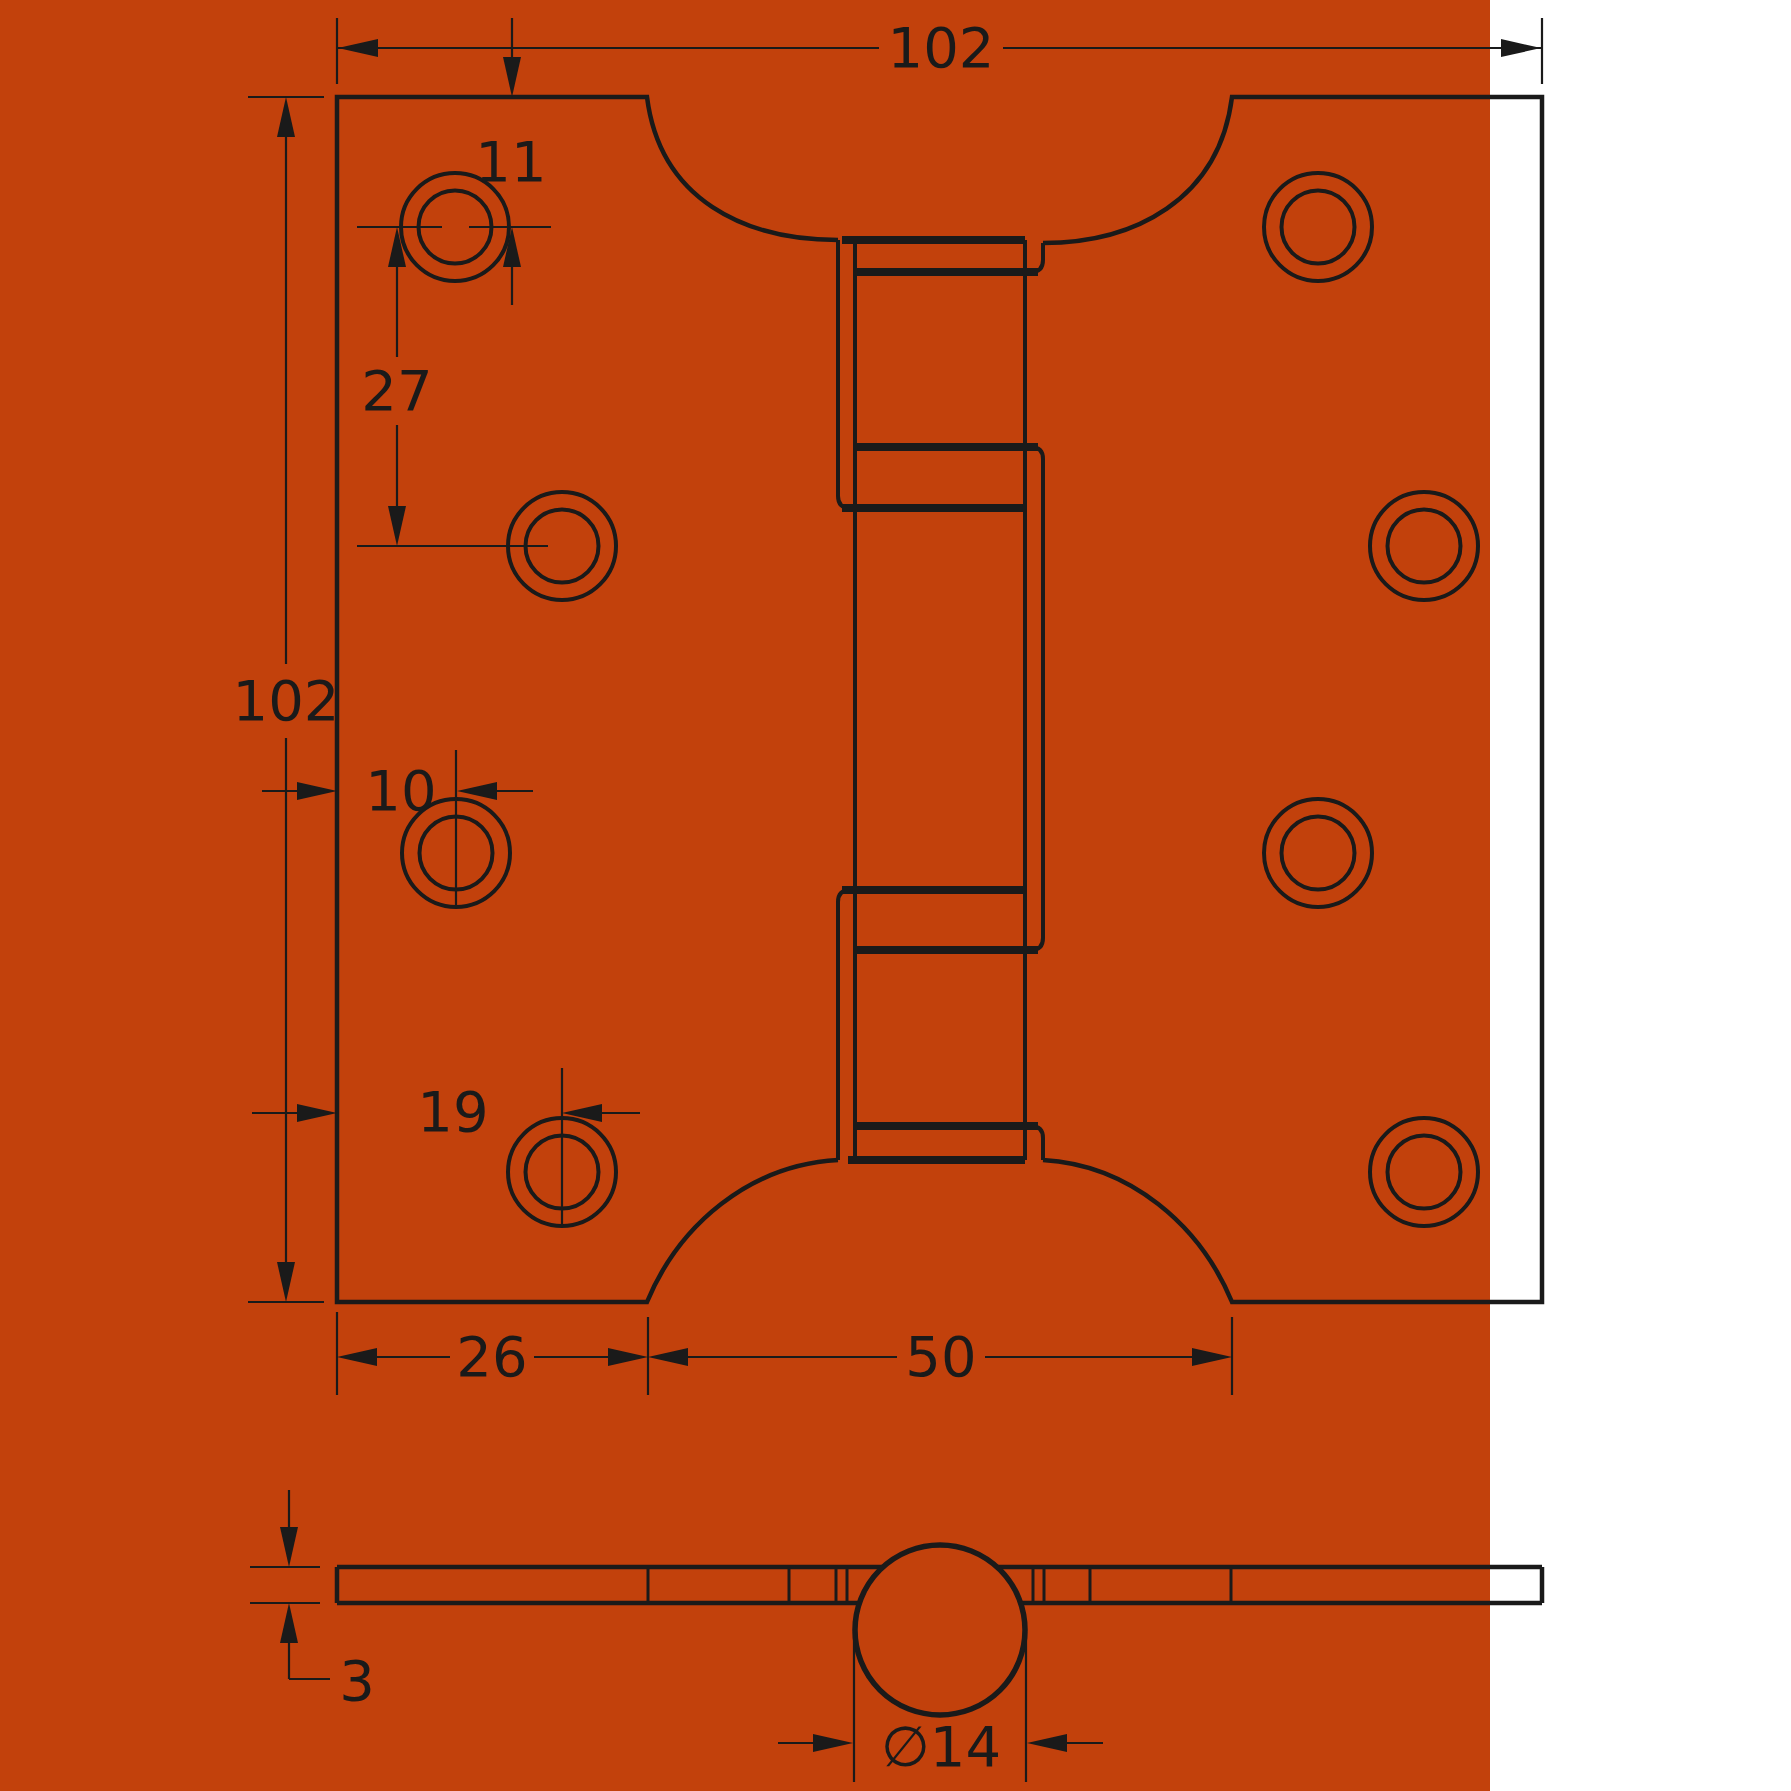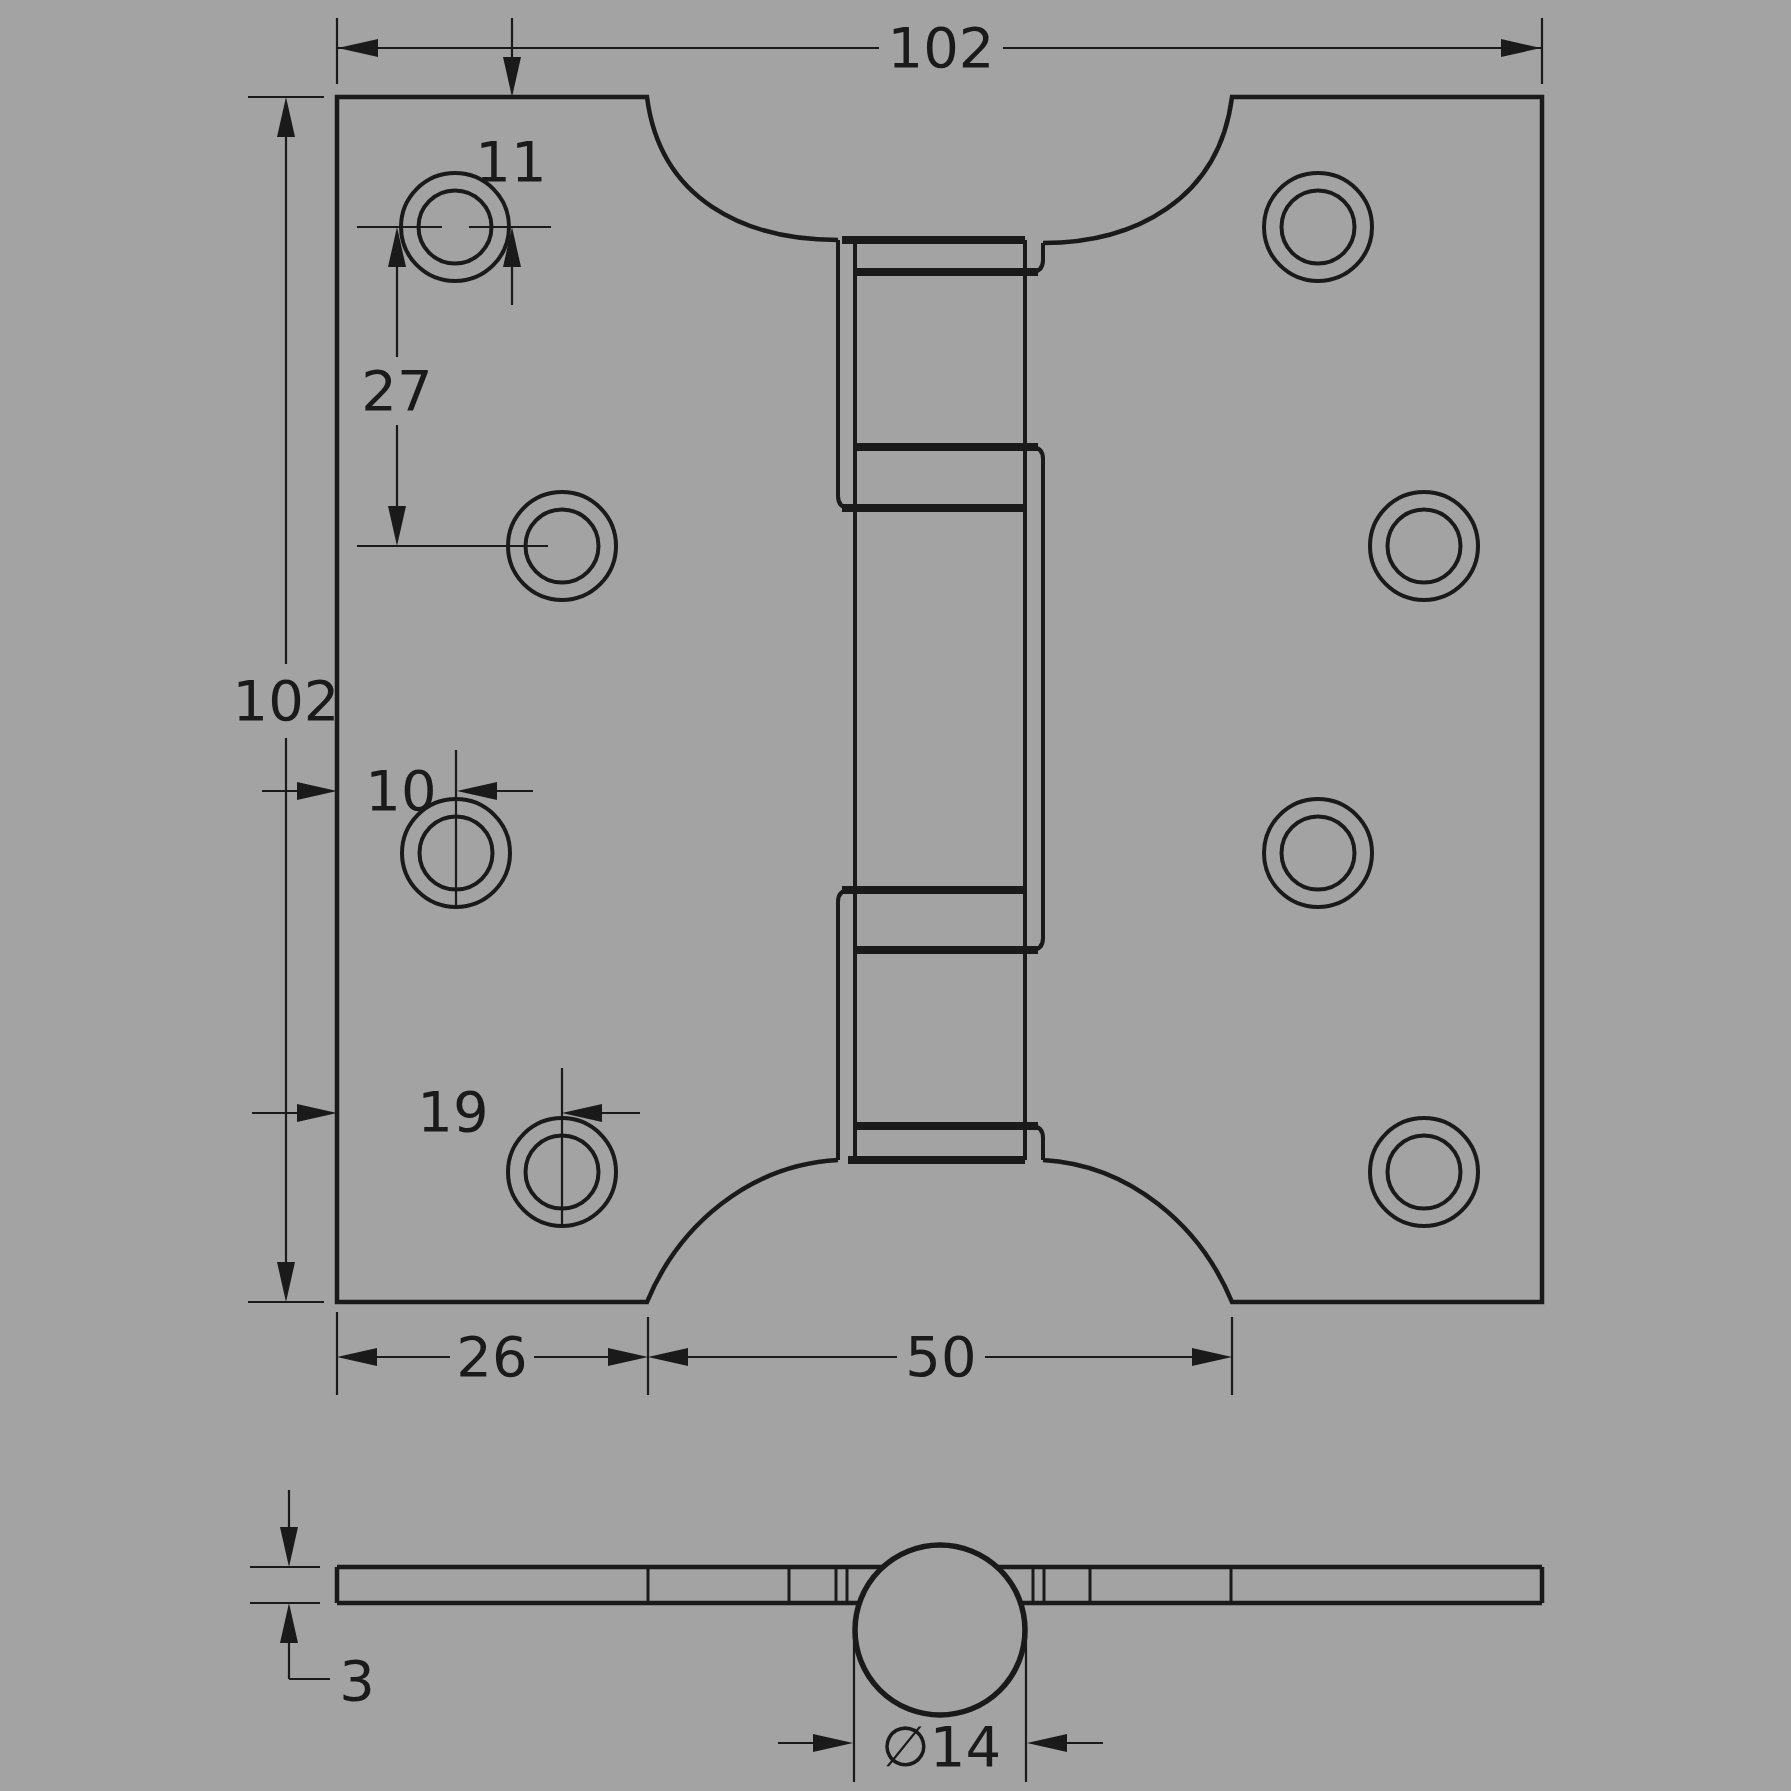--- a/index.html
+++ b/index.html
@@ -1,16 +1,16 @@
 <!DOCTYPE html>
 <html><head>
 <meta charset="utf-8">
 <style>
   html,body{margin:0;padding:0;background:#ffffff;}
-  .stage{width:1791px;height:1791px;background:#a3a3a3;position:relative;}
+  .stage{width:1490px;height:1791px;background:#c2410c;position:relative;}
   svg{display:block;}
   text{font-family:"DejaVu Sans","Liberation Sans",sans-serif;font-size:56px;fill:#1a1a1a;
        text-anchor:middle;}
   .outline{fill:none;stroke:#1a1a1a;stroke-width:4.5;}
   .kline{fill:none;stroke:#1a1a1a;stroke-width:4;}
   .kband{fill:none;stroke:#1a1a1a;stroke-width:8;}
   .hole{fill:none;stroke:#1a1a1a;stroke-width:4;}
   .dim{fill:none;stroke:#1a1a1a;stroke-width:2.2;}
   .tick{fill:none;stroke:#1a1a1a;stroke-width:3;}
   .ah{fill:#1a1a1a;stroke:none;}

